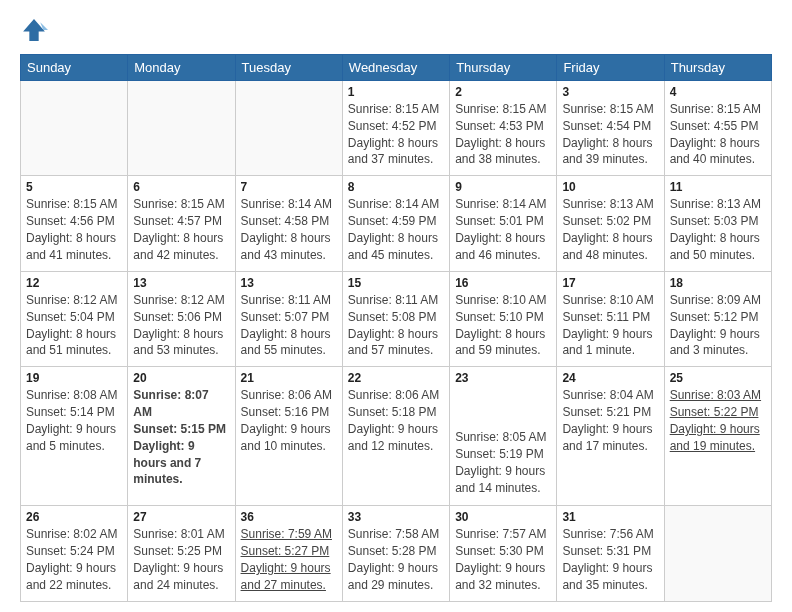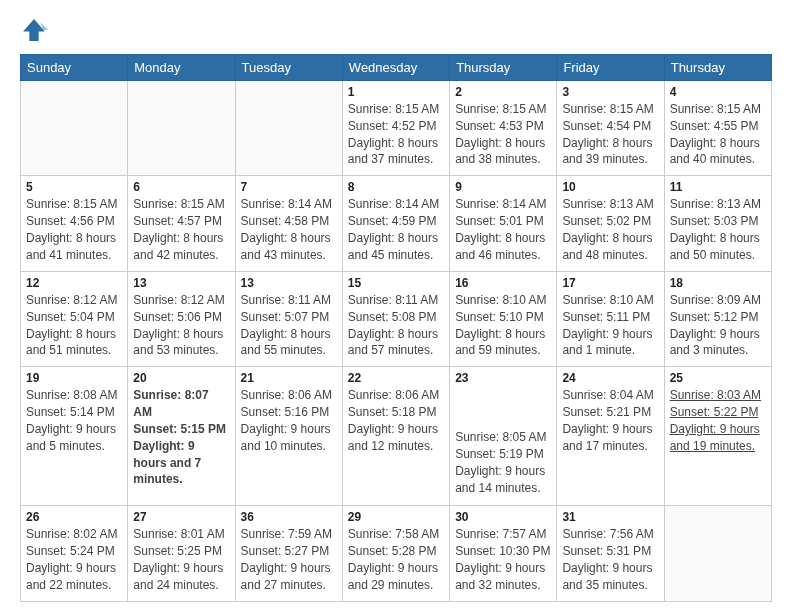--- a/index.html
+++ b/index.html
@@ -305,34 +305,34 @@
 Daylight: 9 hours and 22 minutes.</div>
           </td>
           <td>
             <div class="day-number">27</div>
             <div class="day-info" style="white-space: pre-line;">Sunrise: 8:01 AM
 Sunset: 5:25 PM
 Daylight: 9 hours and 24 minutes.</div>
           </td>
           <td>
             <div class="day-number">36</div>
-            <div class="day-info" style="white-space: pre-line;">Sunrise: 7:59 AM
+            <div class="day-info" style="white-space: pre-line; text-decoration: underline;">Sunrise: 7:59 AM
 Sunset: 5:27 PM
 Daylight: 9 hours and 27 minutes.</div>
           </td>
           <td>
-            <div class="day-number">29</div>
+            <div class="day-number">33</div>
             <div class="day-info" style="white-space: pre-line;">Sunrise: 7:58 AM
 Sunset: 5:28 PM
 Daylight: 9 hours and 29 minutes.</div>
           </td>
           <td>
             <div class="day-number">30</div>
             <div class="day-info" style="white-space: pre-line;">Sunrise: 7:57 AM
-Sunset: 10:30 PM
+Sunset: 5:30 PM
 Daylight: 9 hours and 32 minutes.</div>
           </td>
           <td>
             <div class="day-number">31</div>
             <div class="day-info" style="white-space: pre-line;">Sunrise: 7:56 AM
 Sunset: 5:31 PM
 Daylight: 9 hours and 35 minutes.</div>
           </td>
           <td class="empty-cell"></td>
         </tr>

